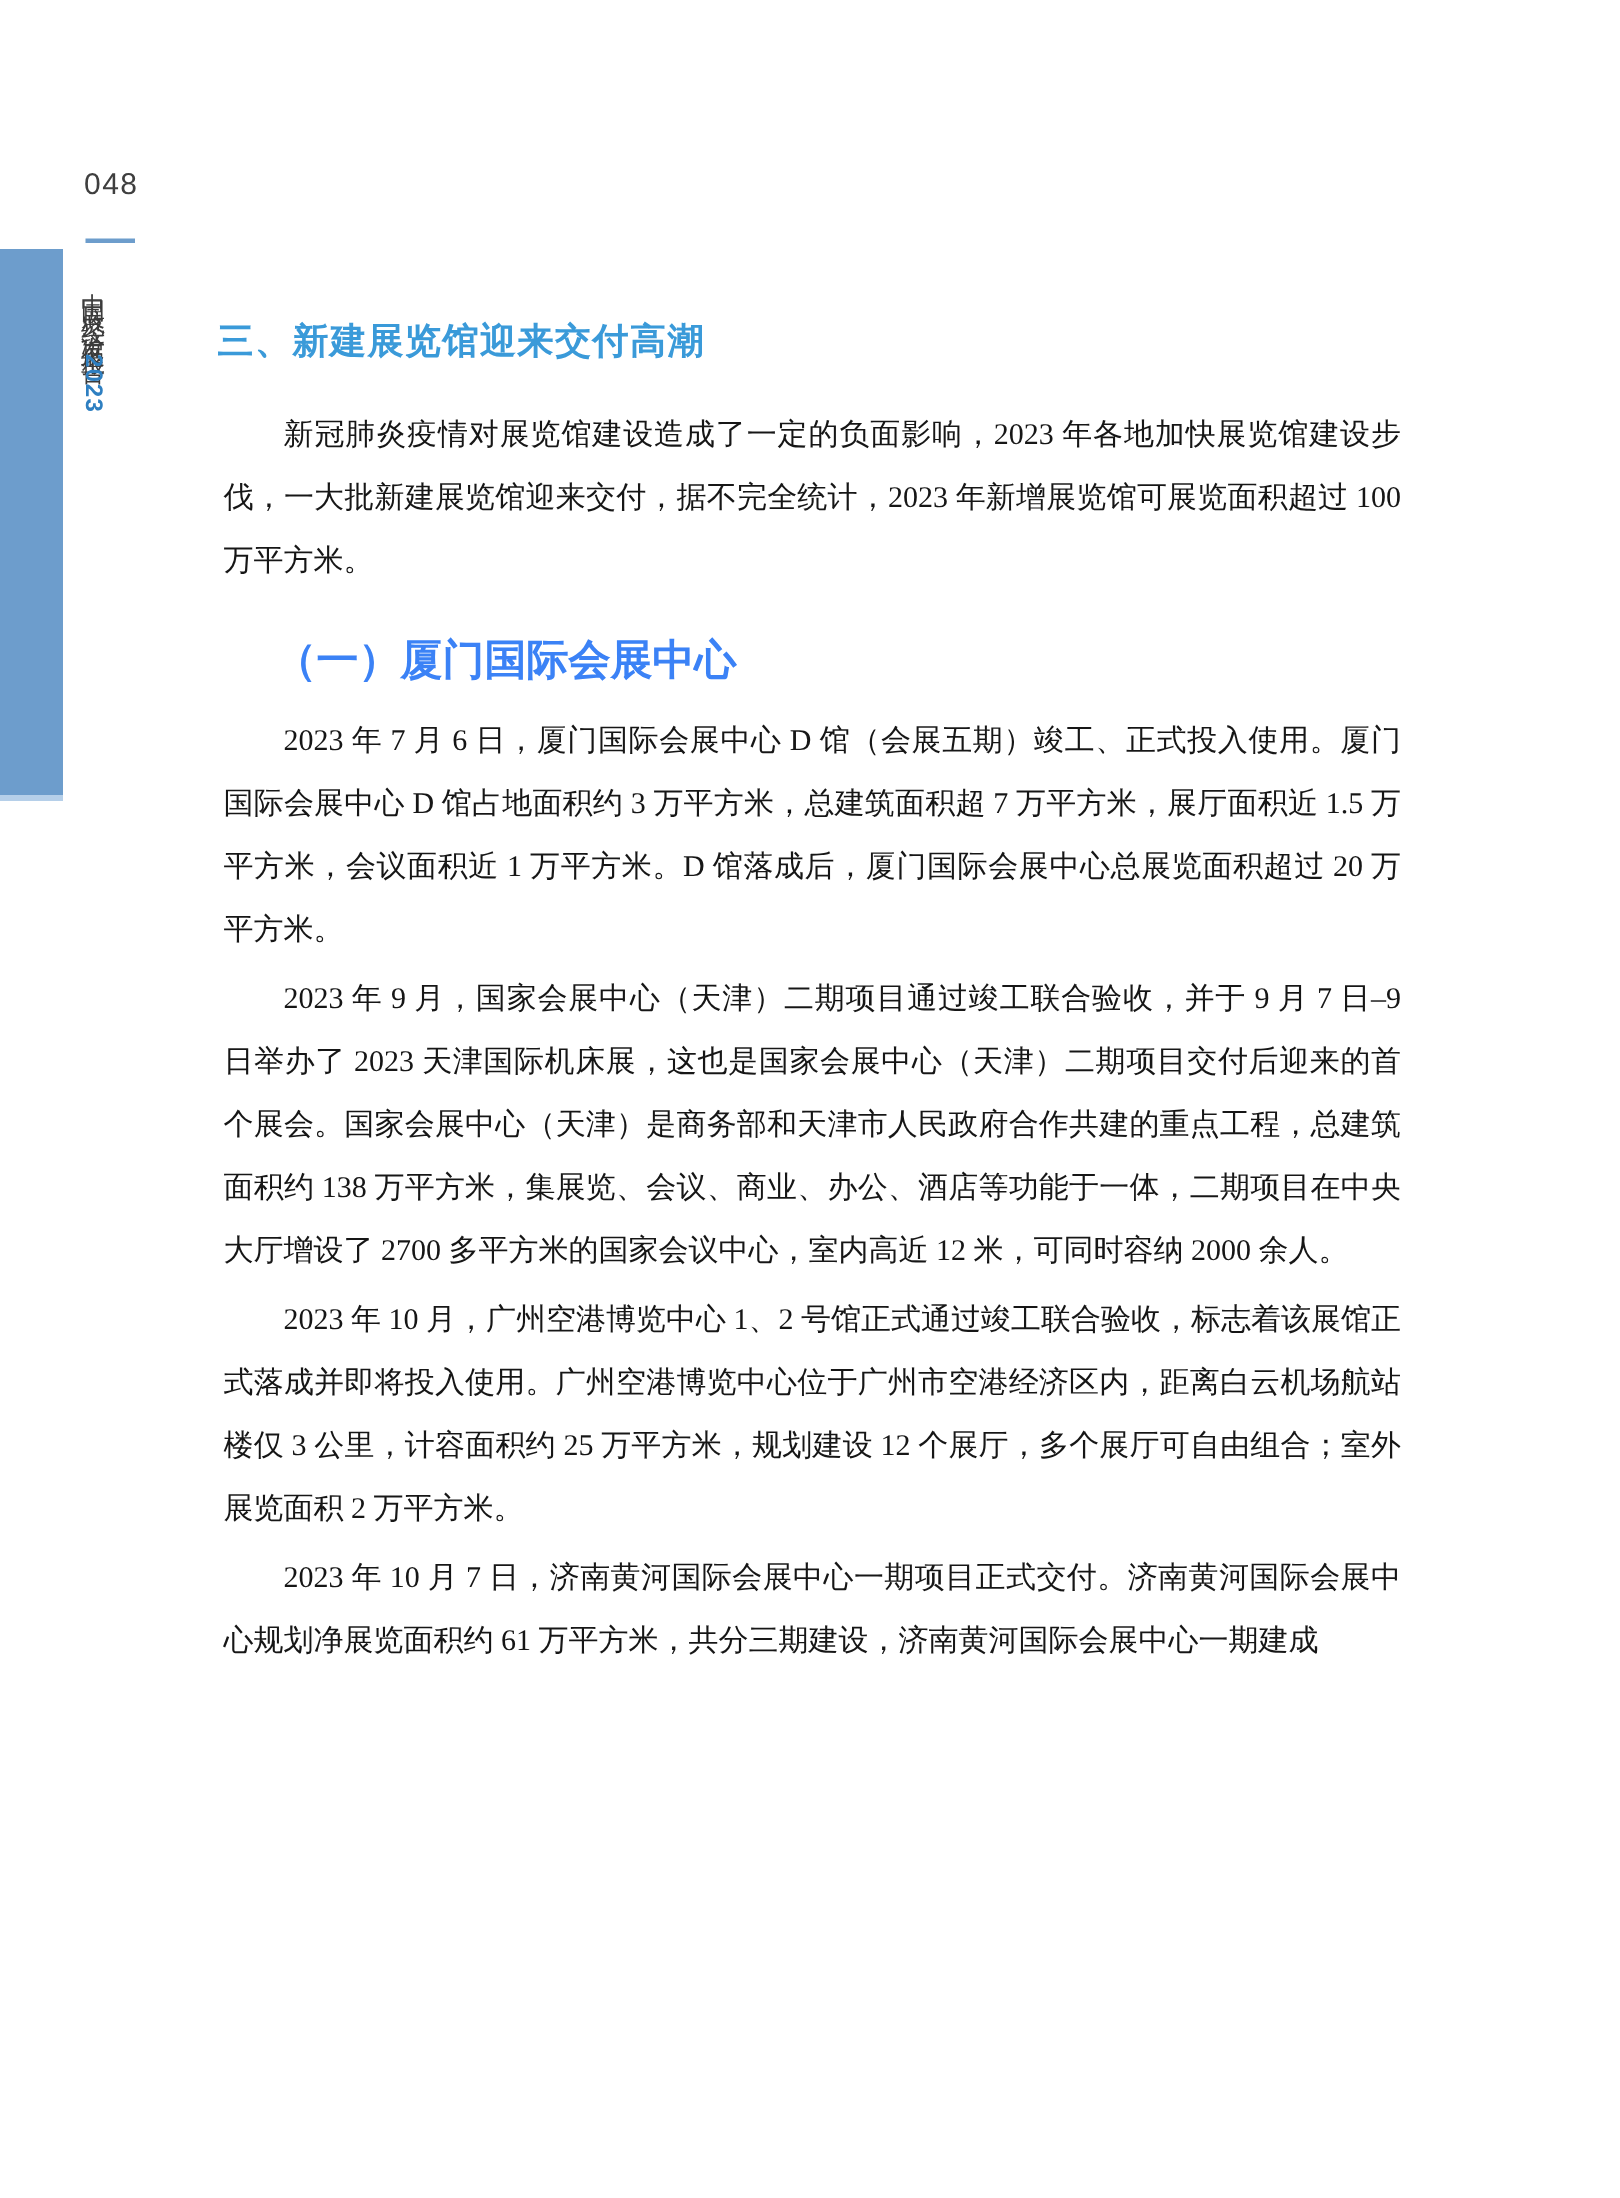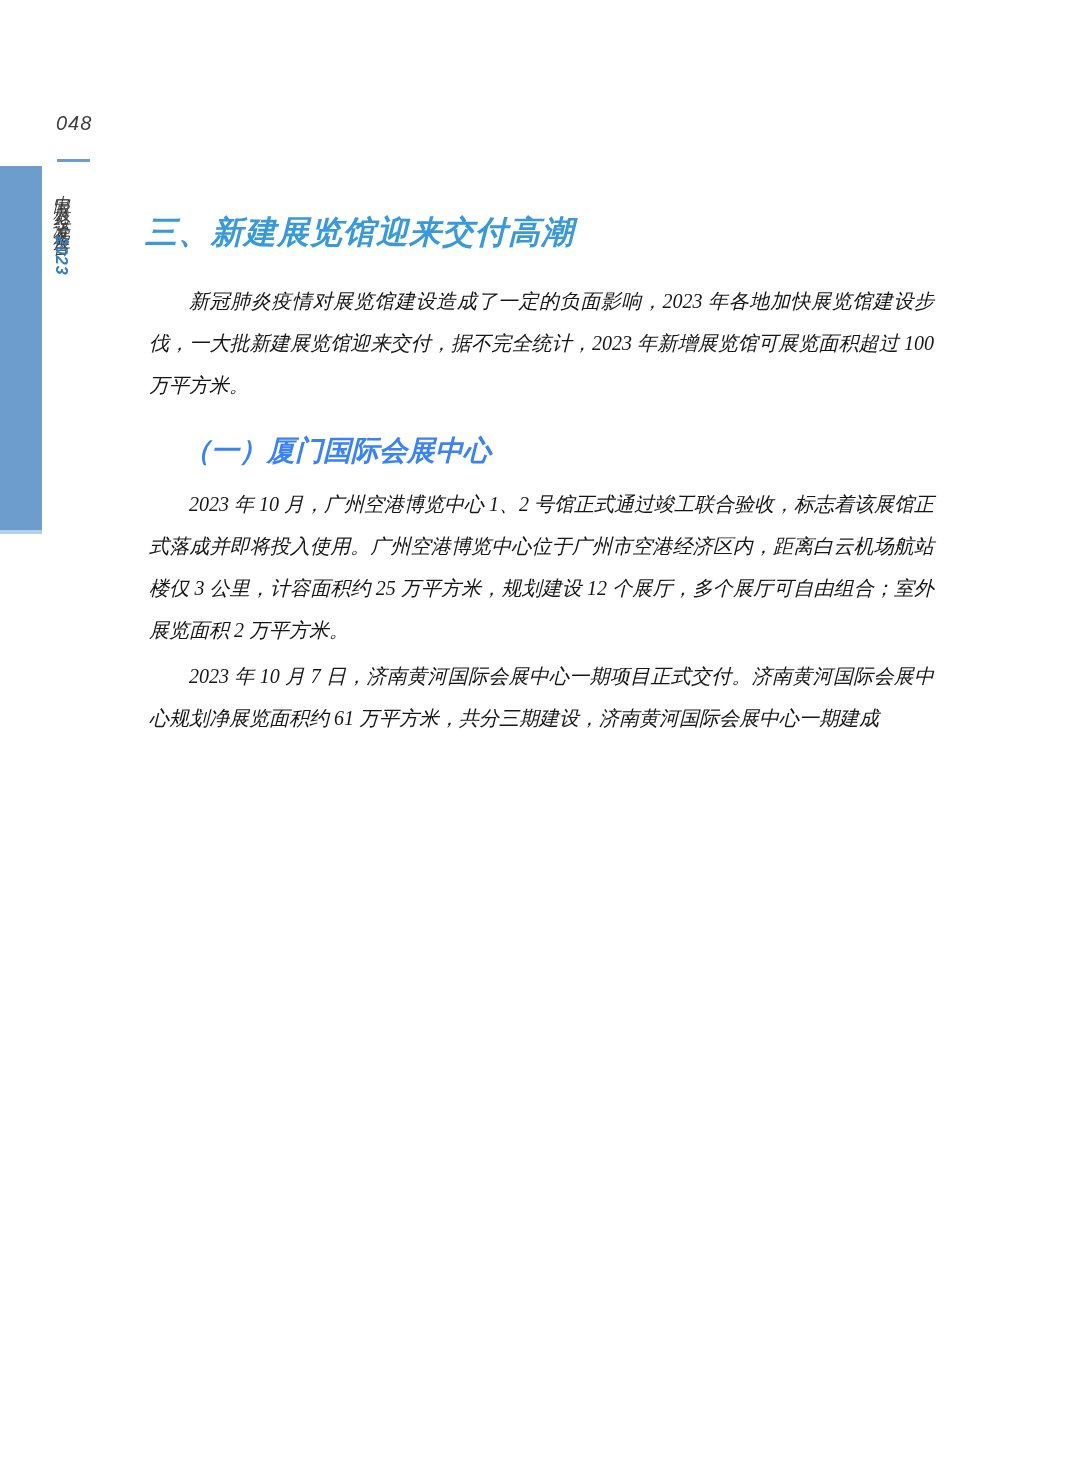--- a/index.html
+++ b/index.html
@@ -7,21 +7,20 @@
     margin: 0; padding: 0;
     width: 1080px; height: 1465px;
     background: #ffffff;
     font-family: "Liberation Serif", "DejaVu Serif", serif;
     overflow: hidden;
   }
   .page {
     position: relative;
     width: 920px; height: 1465px;
     background: #ffffff;
-    font-style: italic;
   }
   
   .page-number {
     position: absolute;
     left: 56px; top: 112px;
     font-family: "Liberation Sans", "DejaVu Sans", sans-serif;
     font-size: 20px;
     letter-spacing: 1px;
     color: #3f3f3f;
   }
@@ -58,21 +57,21 @@
     margin-top: 4px;
   }
   
   .content {
     position: absolute;
     left: 145px; top: 212px;
     width: 793px;
   }
   .main-heading {
     font-family: "Liberation Sans", "DejaVu Sans", sans-serif;
-    font-size: 32px;
+    font-size: 24px;
     font-weight: bold;
     color: #3A9AD9;
     letter-spacing: 1px;
     line-height: 1.3;
     margin: 0 0 26px 0;
   }
   .body-para {
     font-size: 20px;
     line-height: 42px;
     color: #161616;
@@ -105,21 +104,23 @@
     <span>中国展览经济发展报告</span><span class="year">2023</span>
   </div>
 
   <div class="content">
 
     <h1 class="main-heading">三、新建展览馆迎来交付高潮</h1>
 
     <p class="body-para">新冠肺炎疫情对展览馆建设造成了一定的负面影响，2023 年各地加快展览馆建设步伐，一大批新建展览馆迎来交付，据不完全统计，2023 年新增展览馆可展览面积超过 100 万平方米。</p>
 
     <h2 class="section-title">（一）厦门国际会展中心</h2>
+    <p class="body-para">2023 年 7 月 6 日，厦门国际会展中心 D 馆（会展五期）竣工、正式投入使用。厦门国际会展中心 D 馆占地面积约 3 万平方米，总建筑面积超 7 万平方米，展厅面积近 1.5 万平方米，会议面积近 1 万平方米。D 馆落成后，厦门国际会展中心总展览面积超过 20 万平方米。</p>
 
+    <p class="body-para">2023 年 9 月，国家会展中心（天津）二期项目通过竣工联合验收，并于 9 月 7 日–9 日举办了 2023 天津国际机床展，这也是国家会展中心（天津）二期项目交付后迎来的首个展会。国家会展中心（天津）是商务部和天津市人民政府合作共建的重点工程，总建筑面积约 138 万平方米，集展览、会议、商业、办公、酒店等功能于一体，二期项目在中央大厅增设了 2700 多平方米的国家会议中心，室内高近 12 米，可同时容纳 2000 余人。</p>
 
     <p class="body-para">2023 年 10 月，广州空港博览中心 1、2 号馆正式通过竣工联合验收，标志着该展馆正式落成并即将投入使用。广州空港博览中心位于广州市空港经济区内，距离白云机场航站楼仅 3 公里，计容面积约 25 万平方米，规划建设 12 个展厅，多个展厅可自由组合；室外展览面积 2 万平方米。</p>
 
     <p class="body-para">2023 年 10 月 7 日，济南黄河国际会展中心一期项目正式交付。济南黄河国际会展中心规划净展览面积约 61 万平方米，共分三期建设，济南黄河国际会展中心一期建成</p>
 
   </div>
 
 </div>
 
 </body></html>

